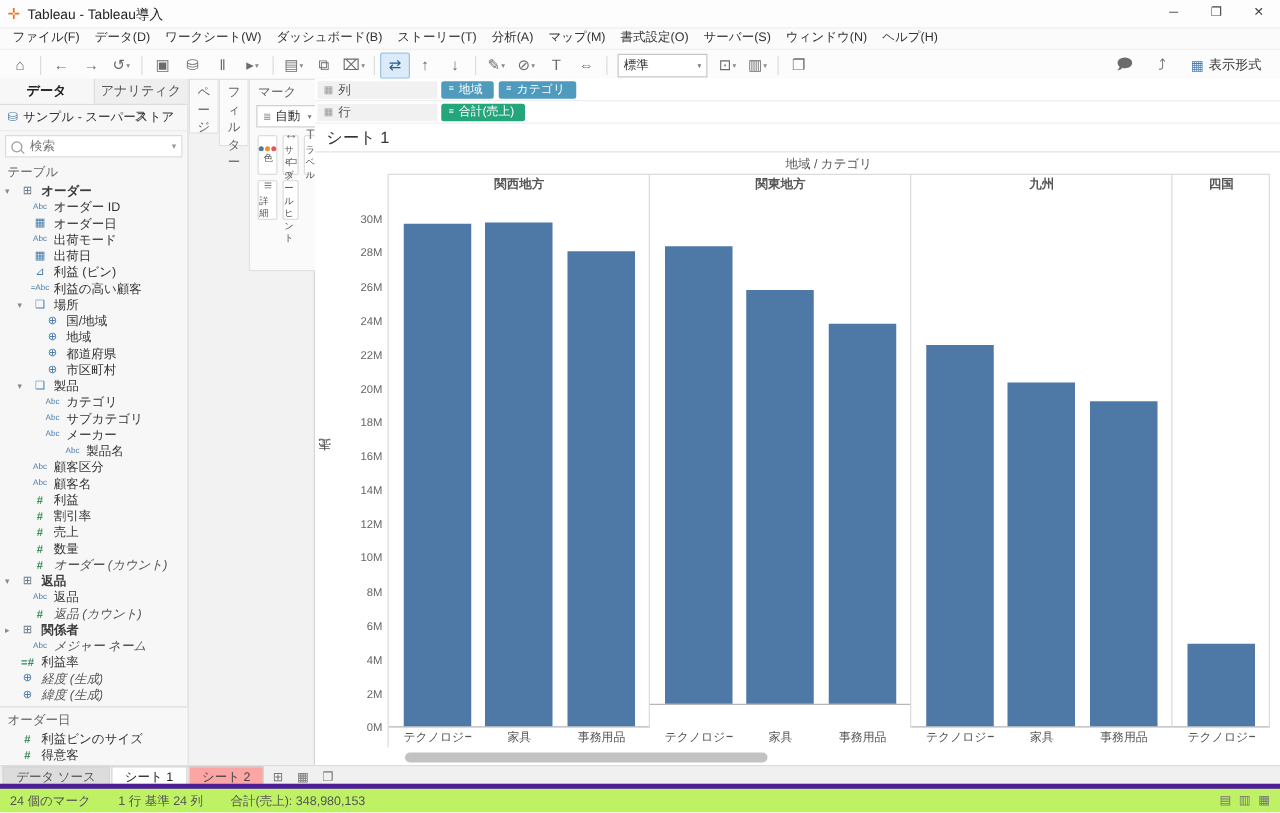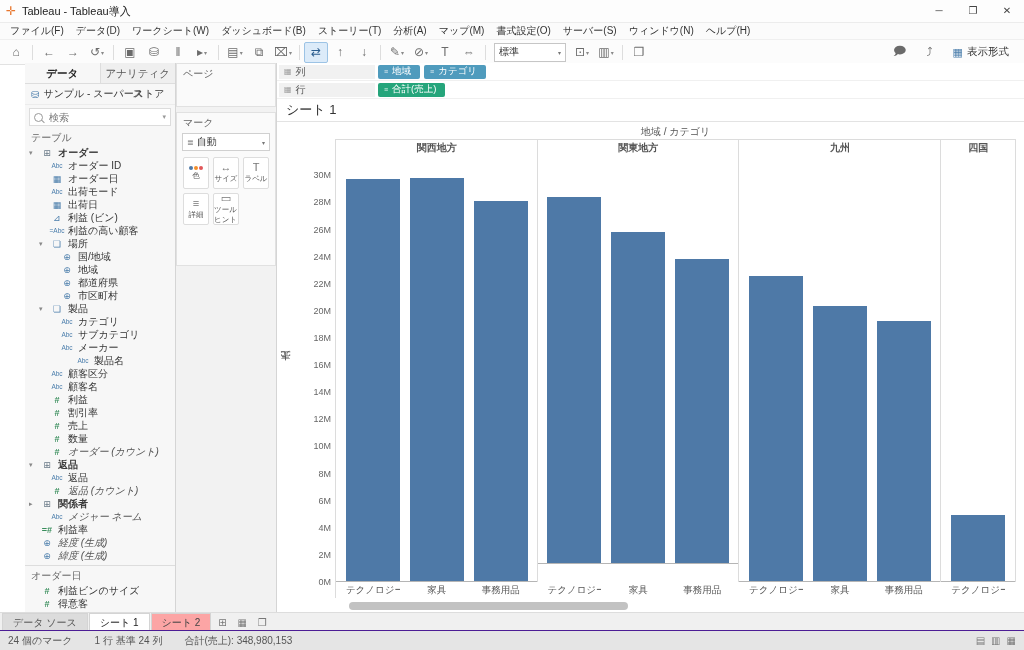--- a/index.html
+++ b/index.html
@@ -24,21 +24,21 @@
   .tbtn .caret{font-size:6px;color:#8a8a8a;margin-left:1px;}
   .tbtn.active{background:#dcebf9;border-color:#9cc3e5;color:#2a5d8f;}
   .tsep{width:1px;height:15px;background:#ddd;margin:0 4px;}
   .fit-select{width:62px;height:17px;border:1px solid #c6c6c6;background:#fff;display:flex;align-items:center;
         justify-content:space-between;padding:0 4px;font-size:10px;color:#333;margin:0 4px;}
   .fit-select .caret{font-size:6px;color:#777;}
   .showme{display:flex;align-items:center;gap:4px;font-size:10.5px;color:#333;border:1px solid transparent;padding:1px 4px;}
   .showme .grid{color:#4a7dab;font-size:11px;}
 
   
-  .main{position:absolute;top:63px;left:0;right:0;bottom:37px;display:flex;margin-left:25px;}
+  .main{position:absolute;top:63px;left:0;right:0;bottom:37px;display:flex;}
 
   
   .sidebar{width:150px;min-width:150px;background:#f7f7f7;border-right:1px solid #d5d5d5;display:flex;flex-direction:column;}
   .pane-tabs{display:flex;height:20px;background:#efefef;border-bottom:1px solid #ddd;}
   .pane-tab{flex:1;text-align:center;line-height:20px;font-size:10.5px;color:#555;cursor:default;}
   .pane-tab.active{background:#f7f7f7;color:#222;font-weight:bold;border-right:1px solid #ddd;}
   .datasource-row{height:20px;display:flex;align-items:center;gap:4px;padding:0 6px;border-bottom:1px solid #ececec;}
   .ds-icon{color:#4a7dab;font-size:10px;}
   .ds-name{font-size:10px;color:#333;white-space:nowrap;overflow:hidden;text-overflow:ellipsis;}
   .search-row{margin:3px 4px 2px;height:16px;border:1px solid #dcdcdc;background:#fff;display:flex;align-items:center;padding:0 4px;gap:4px;}
@@ -57,21 +57,21 @@
   .ic-blue{color:#4a7dab;}
   .ic-green{color:#398e5c;}
   .ic-gray{color:#6a7a88;}
   .ic-abc{font-size:6.5px;letter-spacing:0;}
   .ic-num{font-size:9px;font-weight:bold;}
   .ic-glyph{font-size:9px;}
   .f-label{overflow:hidden;text-overflow:ellipsis;}
   .params{border-top:1px solid #ddd;background:#f7f7f7;padding-bottom:3px;}
 
   
-  .cards-col{width:100px;min-width:100px;background:#f2f2f2;border-right:1px solid #d5d5d5;display:flex;flex-direction:column;}
+  .cards-col{width:100px;min-width:100px;background:#f2f2f2;border-right:1px solid #d5d5d5;display:flex;flex-direction:row;}
   .card{background:#fafafa;border:1px solid #e1e1e1;margin:0 0 5px 0;}
   .card-pages{height:42px;}
   .card-filters{height:52px;}
   .card-marks{height:152px;}
   .card-label{padding:3px 6px 1px;font-size:10px;color:#666;}
   .marks-select{margin:2px 5px;height:16px;border:1px solid #d0d0d0;background:#fff;display:flex;align-items:center;
         justify-content:space-between;padding:0 4px;font-size:10px;color:#333;}
   .marks-select .caret{font-size:6px;color:#777;}
   .ms-left{display:flex;align-items:center;gap:3px;}
   .ms-icon{color:#888;font-size:8px;}
@@ -122,21 +122,21 @@
 
   
   .tabs-row{position:absolute;left:0;right:0;bottom:19px;height:18px;background:#f0f0f0;border-top:1px solid #ddd;
         display:flex;align-items:flex-end;padding-left:2px;}
   .sheet-tab{height:17px;line-height:17px;padding:0 10px;font-size:10px;color:#444;background:#fca5a5;
         border:1px solid #d4d4d4;border-bottom:none;margin-right:1px;cursor:default;}
   .sheet-tab.ds{background:#dcdcdc;color:#555;}
   .sheet-tab.active{background:#fff;color:#222;}
   .tab-action{width:20px;height:17px;line-height:17px;text-align:center;color:#777;font-size:10px;cursor:default;}
 
-  .statusbar{position:absolute;left:0;right:0;bottom:0;height:19px;background:#e5e5e5;border-top:1px solid #4c1d95;
+  .statusbar{position:absolute;left:0;right:0;bottom:0;height:19px;background:#bef264;border-top:4px solid #4c1d95;
         display:flex;align-items:center;gap:22px;padding:0 8px;font-size:10px;color:#555;}
   .sb-right{margin-left:auto;display:flex;gap:6px;color:#777;font-size:10px;}
 </style>
 </head>
 <body>
 
 <div class="app">
 
   <div class="titlebar">
     <span class="app-icon">✛</span>
@@ -453,20 +453,23 @@
               <span class="f-ic ic-green ic-num">#</span>
               <span class="f-label">得意客</span>
             </div>
           </div>
       </div>
     </div>
 
     <div class="cards-col">
       <div class="card card-pages">
         <div class="card-label">ページ</div>
+      </div>
+      <div class="card card-filters">
+        <div class="card-label">フィルター</div>
       </div>
       <div class="card card-marks">
         <div class="card-label">マーク</div>
         <div class="marks-select">
           <span class="ms-left">
             <span class="ms-icon">≣</span>
             <span>自動</span>
           </span>
           <span class="caret">▾</span>
         </div>

